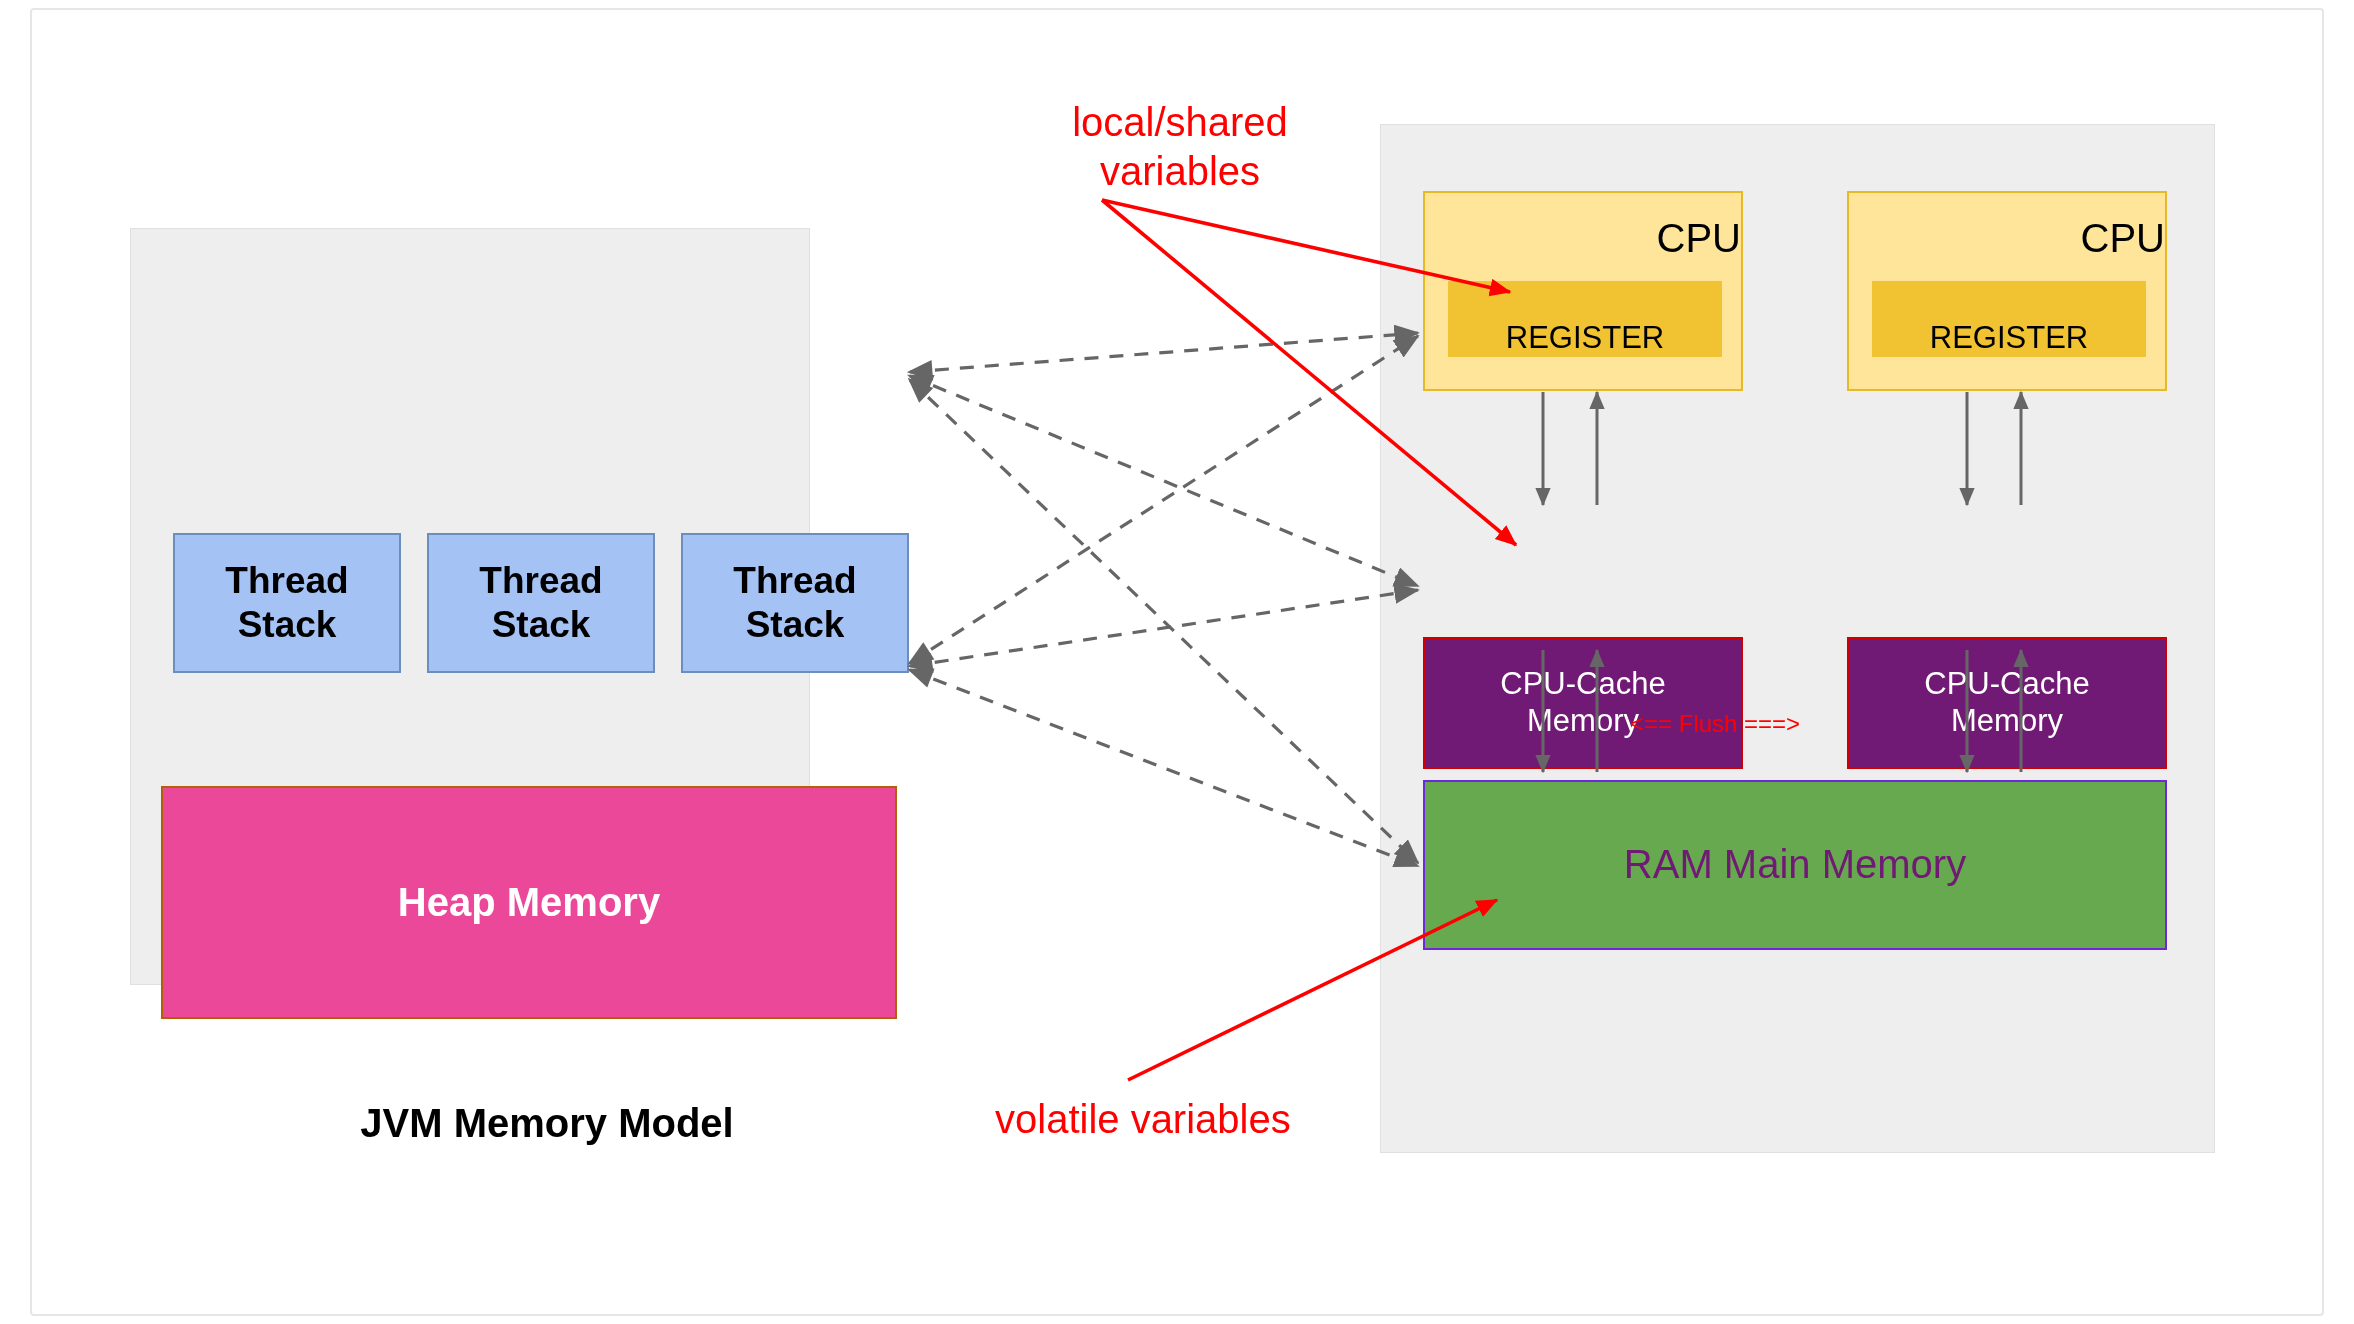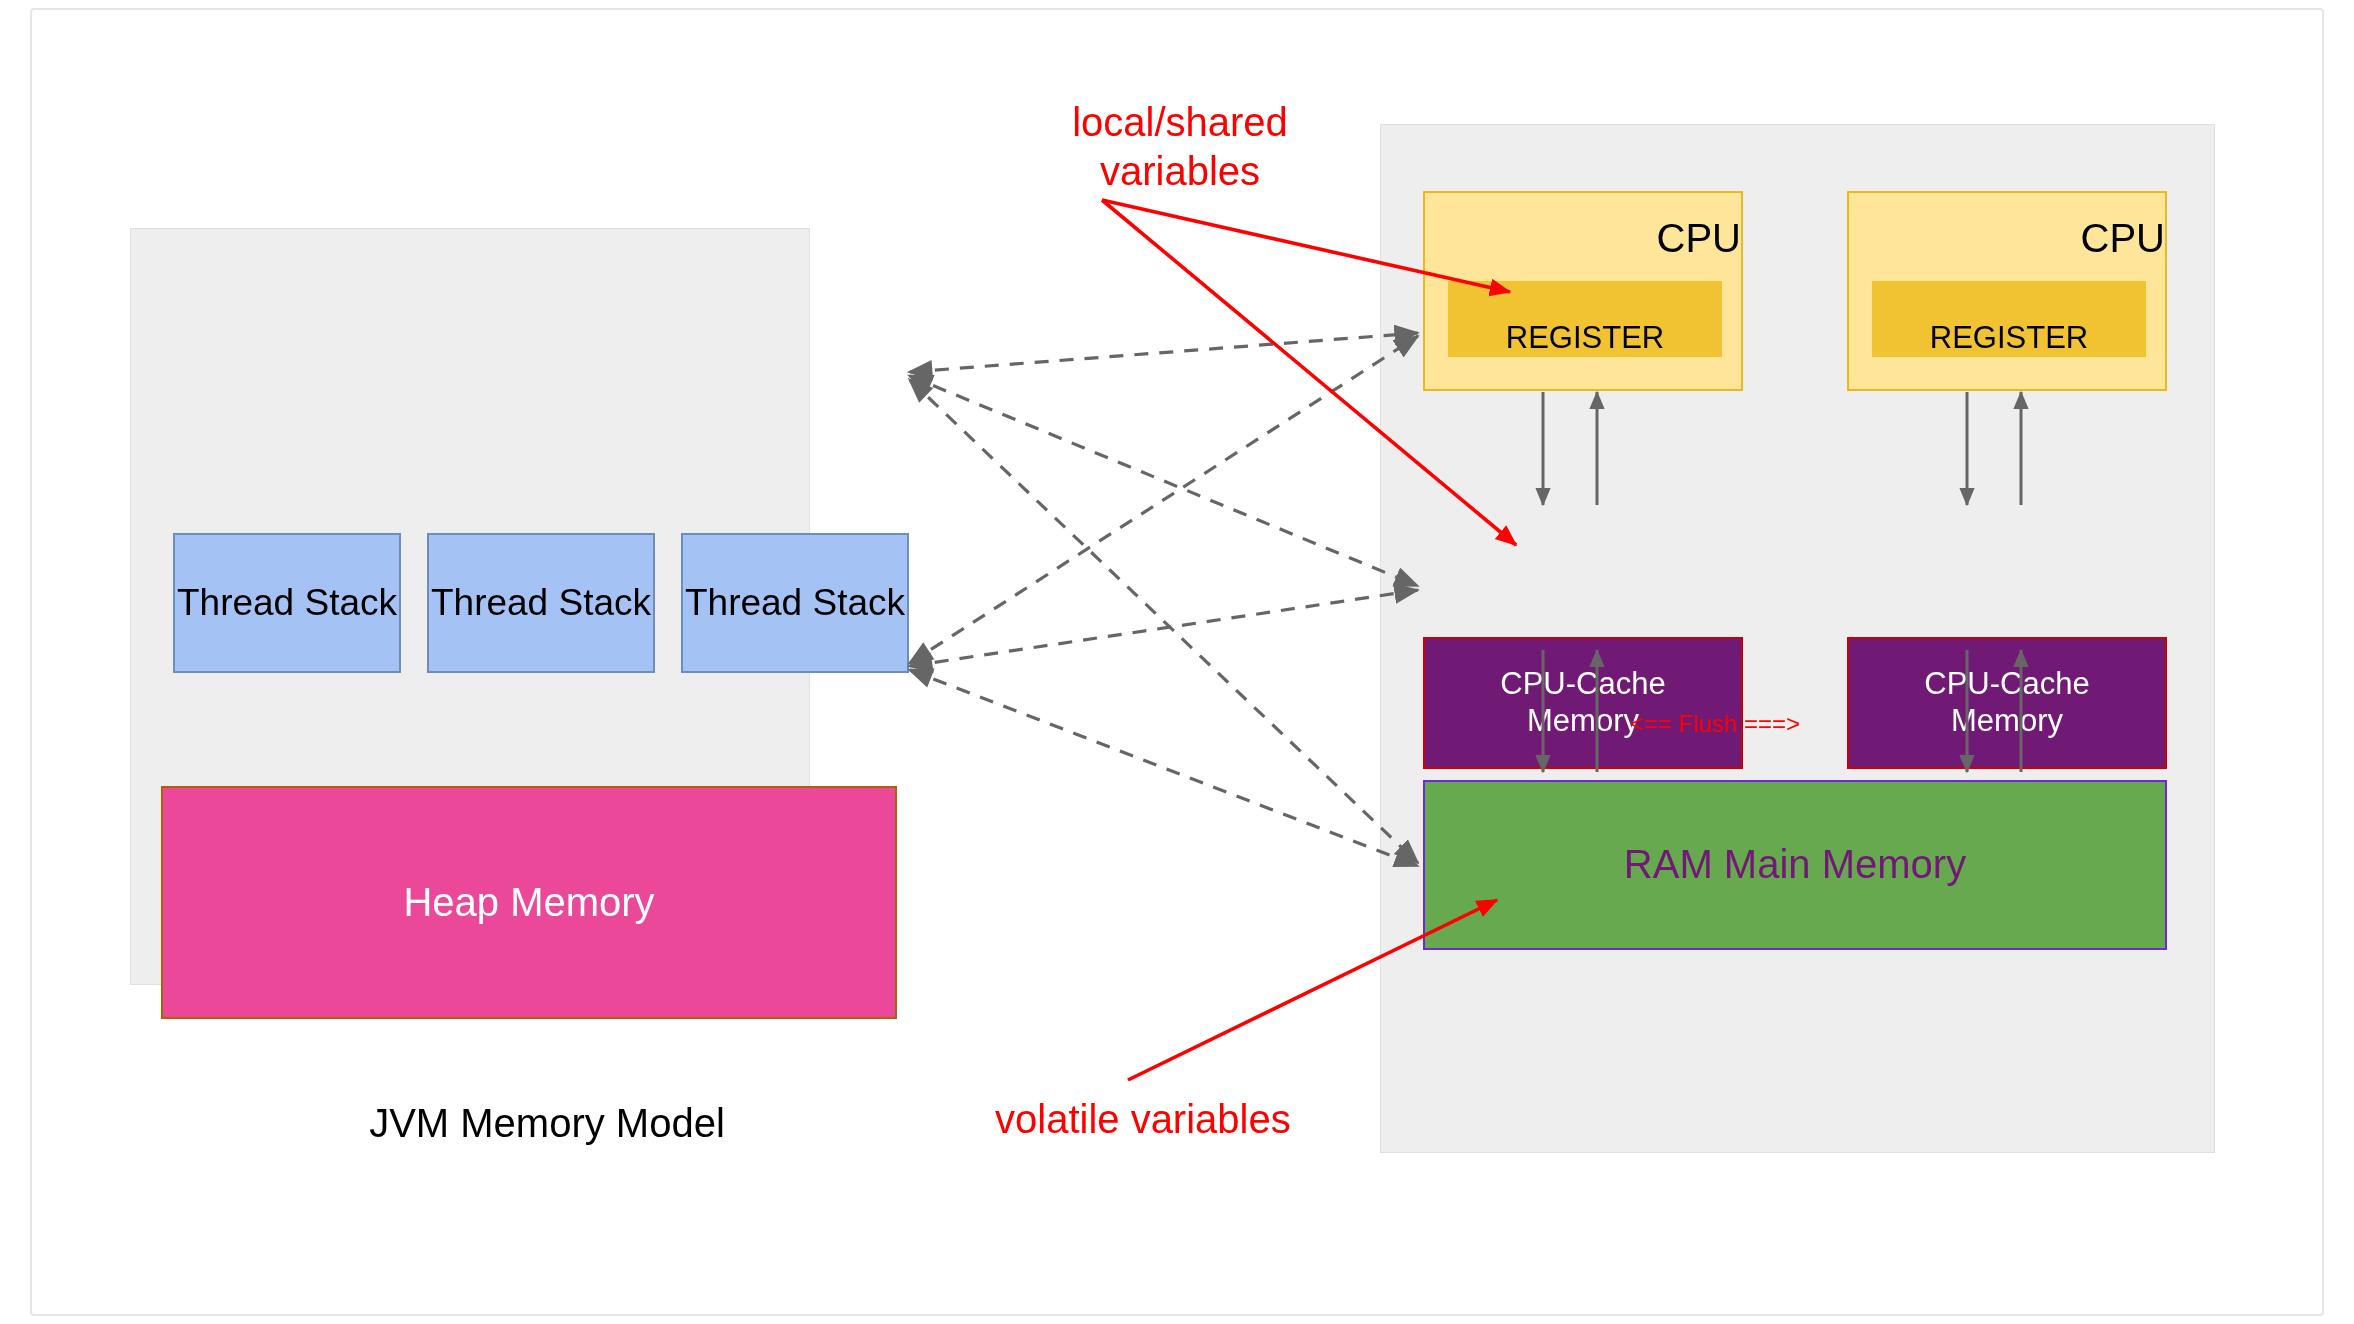--- a/index.html
+++ b/index.html
@@ -25,21 +25,21 @@
     border-radius: 4px;
     box-sizing: border-box;
     background: #ffffff;
   }
   .panel {
     position: absolute;
     background: #eeeeee;
     border: 1px solid #e0e0e0;
     box-sizing: border-box;
   }
-  #jvm-panel  { left: 130px;  top: 228px; width: 680px;  height: 757px; }
+  #jvm-panel  { left: 130px;  top: 228px; width: 680px;  height: 757px; font-weight: bold; }
   #cpu-panel  { left: 1380px; top: 124px; width: 835px;  height: 1029px; }
 
   .panel-title {
     position: absolute;
     color: #000000;
     font-size: 40px;
     white-space: nowrap;
   }
   #jvm-title { left: 0; top: 872px; width: 832px; text-align: center; }
   #cpu-title { left: 0; top: 1042px; width: 835px; text-align: center; }

